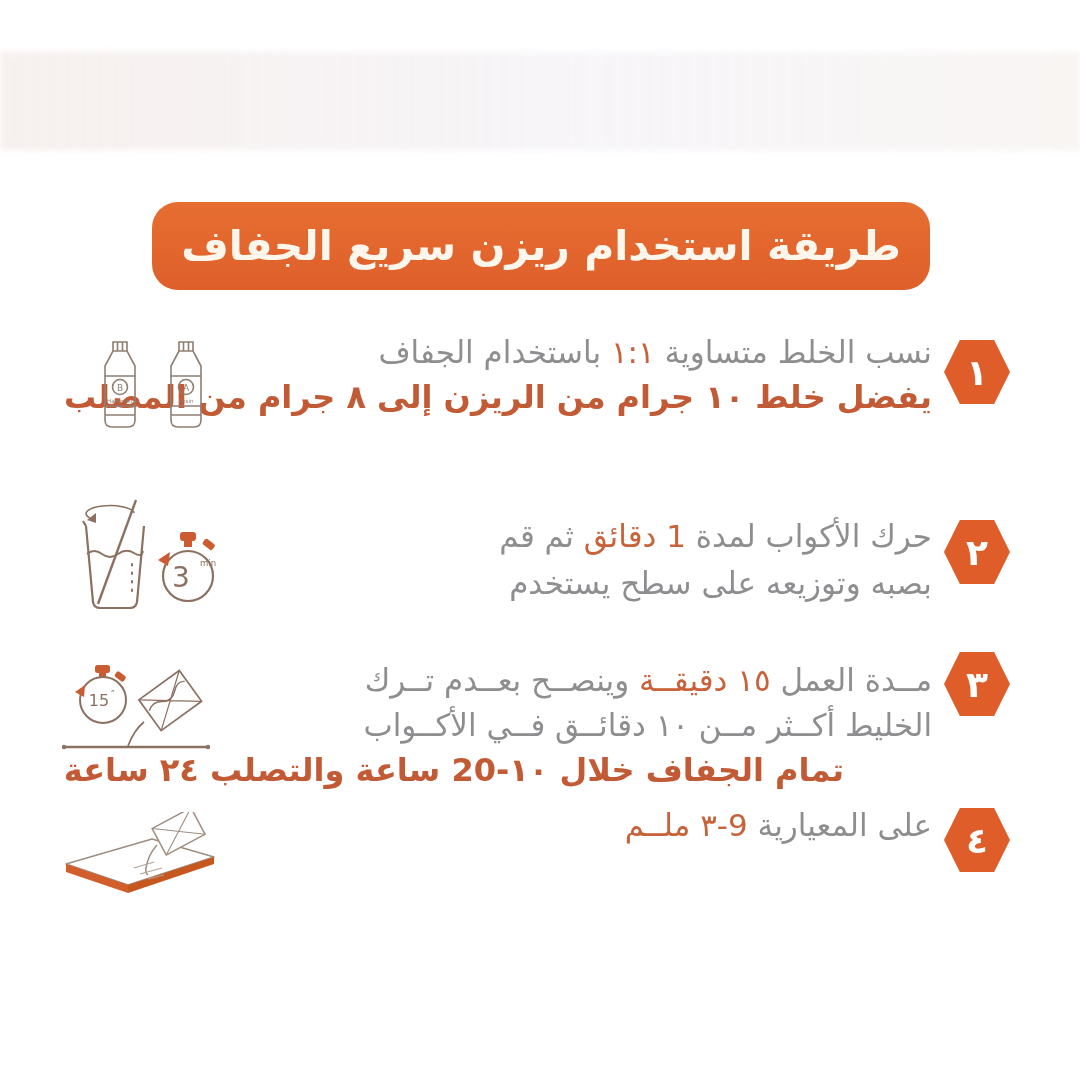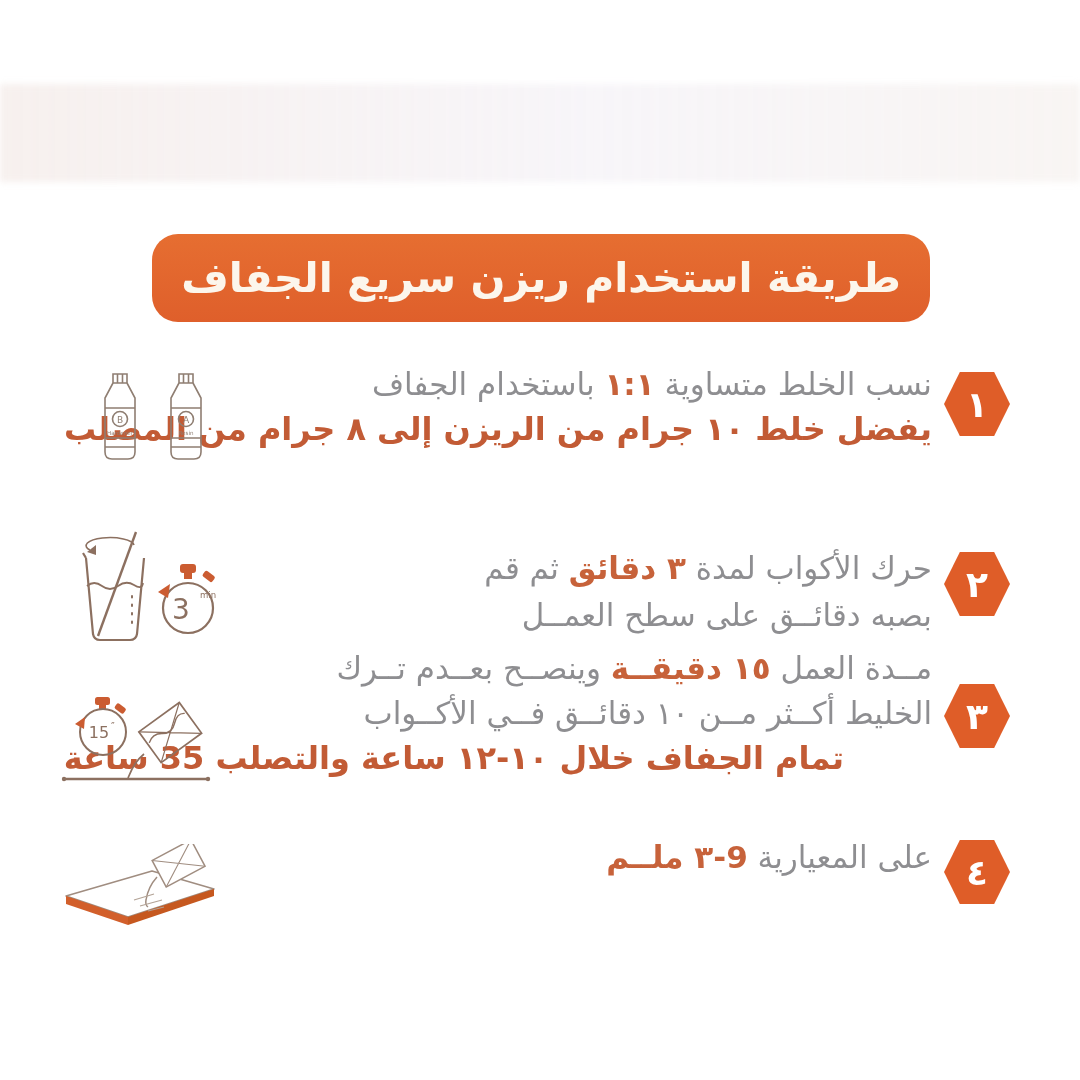--- a/index.html
+++ b/index.html
@@ -1,21 +1,21 @@
 <!DOCTYPE html>
 <html lang="ar"><head>
 <meta charset="utf-8">
 <style>
   html,body{margin:0;padding:0;}
   body{
     width:1080px;height:1080px;position:relative;overflow:hidden;
     background:#ffffff;
     font-family:"DejaVu Sans", sans-serif;
   }
-  .canvas{position:absolute;inset:0;margin-top:32px;}
+  .canvas{position:absolute;inset:0;}
   .topband{
     position:absolute;left:0;top:52px;width:1080px;height:98px;
     background:linear-gradient(90deg, rgba(240,228,224,.55), rgba(236,231,240,.40) 55%, rgba(242,235,231,.50));
     filter:blur(3px);
   }
   .banner{
     position:absolute;left:152px;top:202px;width:778px;height:88px;
     background:linear-gradient(180deg,#e66e31,#df5f2b);
     border-radius:26px;
     display:flex;align-items:center;justify-content:center;
@@ -27,24 +27,24 @@
     position:absolute;right:70px;width:66px;height:68px;background:#df5d28;
     clip-path:polygon(0 50%,24% 3%,76% 3%,100% 50%,76% 97%,24% 97%);
     display:flex;align-items:center;justify-content:center;
     color:#ffffff;font-size:36px;font-weight:bold;
   }
   .b1{top:338px}.b2{top:518px}.b3{top:650px}.b4{top:806px}
   .steptext{
     position:absolute;right:148px;direction:rtl;text-align:right;
     color:#8e8e91;font-size:31px;line-height:45px;font-weight:normal;
   }
-  .t1{top:330px}.t2{top:513px;line-height:47px}.t3{top:614px}.t4{top:802px;line-height:47px}
+  .t1{top:330px}.t2{top:513px;line-height:47px}.t3{top:658px}.t4{top:802px;line-height:47px}
   .ln{margin:0;white-space:nowrap;}
   .seg{color:inherit;}
-  .em{color:#c7623a;font-weight:bold;}
+  .em{color:#c7623a;font-weight:normal;}
   .strong{color:#c25b35;font-weight:bold;font-size:32px;}
   .shift{padding-left:0;padding-right:88px;}
   .icon{position:absolute;}
   .i1{left:92px;top:336px;width:126px;height:106px;}
   .i2{left:74px;top:494px;width:148px;height:124px;}
   .i3{left:58px;top:652px;width:158px;height:102px;}
   .i4{left:60px;top:812px;width:162px;height:94px;}
   svg text{font-family:"DejaVu Sans", sans-serif;}
 </style>
 </head>
@@ -85,22 +85,22 @@
         <text x="22" y="51" font-size="9" text-anchor="middle" fill="#8f7e72" stroke="none">A</text>
         <text x="22" y="62.5" font-size="5.6" text-anchor="middle" fill="#8f7e72" stroke="none">Resin</text>
       </g>
     </g>
   </svg>
 
   <div class="badge b2">
     <span>٢</span>
   </div>
   <div class="steptext t2">
-    <p class="ln"><span class="seg">حرك الأكواب لمدة </span><span class="seg em">٣ دقائق</span><span class="seg"> ثم قم</span></p>
-    <p class="ln"><span class="seg">بصبه دقائــق على سطح العمــل</span></p>
+    <p class="ln"><span class="seg">حرك الأكواب لمدة </span><span class="seg em">1 دقائق</span><span class="seg"> ثم قم</span></p>
+    <p class="ln"><span class="seg">بصبه وتوزيعه على سطح يستخدم</span></p>
   </div>
   <svg class="icon i2" viewBox="0 0 148 124">
     <g stroke="#8c7060" stroke-width="2.2" fill="none">
       <path d="M16,24 A24,8 0 1 1 60,19" stroke-width="1.6"></path>
       <polygon points="13,26 22,19 22,29" fill="#8c7060" stroke="none"></polygon>
       <path d="M12,32 L9,27 M12,32 L19,108 Q20,114 26,114 H56 Q62,114 63,108 L70,32"></path>
       <path d="M13,60 Q20,54 28,60 T44,60 T60,59 T69,57" stroke-width="1.8"></path>
       <path d="M58,70 V104" stroke-width="2" stroke-dasharray="1.5,7" stroke-linecap="round"></path>
       <line x1="24" y1="110" x2="62" y2="6" stroke-width="2.4"></line>
     </g>
@@ -114,21 +114,21 @@
       <text x="126" y="72" font-size="8.5" fill="#8c7060">min</text>
     </g>
   </svg>
 
   <div class="badge b3">
     <span>٣</span>
   </div>
   <div class="steptext t3">
     <p class="ln"><span class="seg">مــدة العمل </span><span class="seg em">١٥ دقيقــة</span><span class="seg"> وينصــح بعــدم تــرك</span></p>
     <p class="ln"><span class="seg">الخليط أكــثر مــن ١٠ دقائــق فــي الأكــواب</span></p>
-    <p class="ln strong shift"><span class="seg">تمام الجفاف خلال ١٠-١٢ ساعة والتصلب 35 ساعة</span></p>
+    <p class="ln strong shift"><span class="seg">تمام الجفاف خلال ١٠-20 ساعة والتصلب ٢٤ ساعة</span></p>
   </div>
   <svg class="icon i3" viewBox="0 0 158 102">
     <g>
       <rect x="37" y="13" width="15" height="8" rx="2.5" fill="#cb5c31"></rect>
       <rect x="41" y="21" width="7" height="5" fill="#cb5c31"></rect>
       <rect x="57" y="21" width="11" height="6.5" rx="2" fill="#cb5c31" transform="rotate(36 62 24)"></rect>
       <circle cx="45" cy="48" r="23" stroke="#8c7060" stroke-width="2" fill="none"></circle>
       <polygon points="17,40 27,33 26,45" fill="#cb5c31"></polygon>
       <text x="41" y="54" font-size="16" fill="#8c7060" text-anchor="middle">15</text>
       <text x="53" y="46" font-size="10" fill="#8c7060">″</text>

